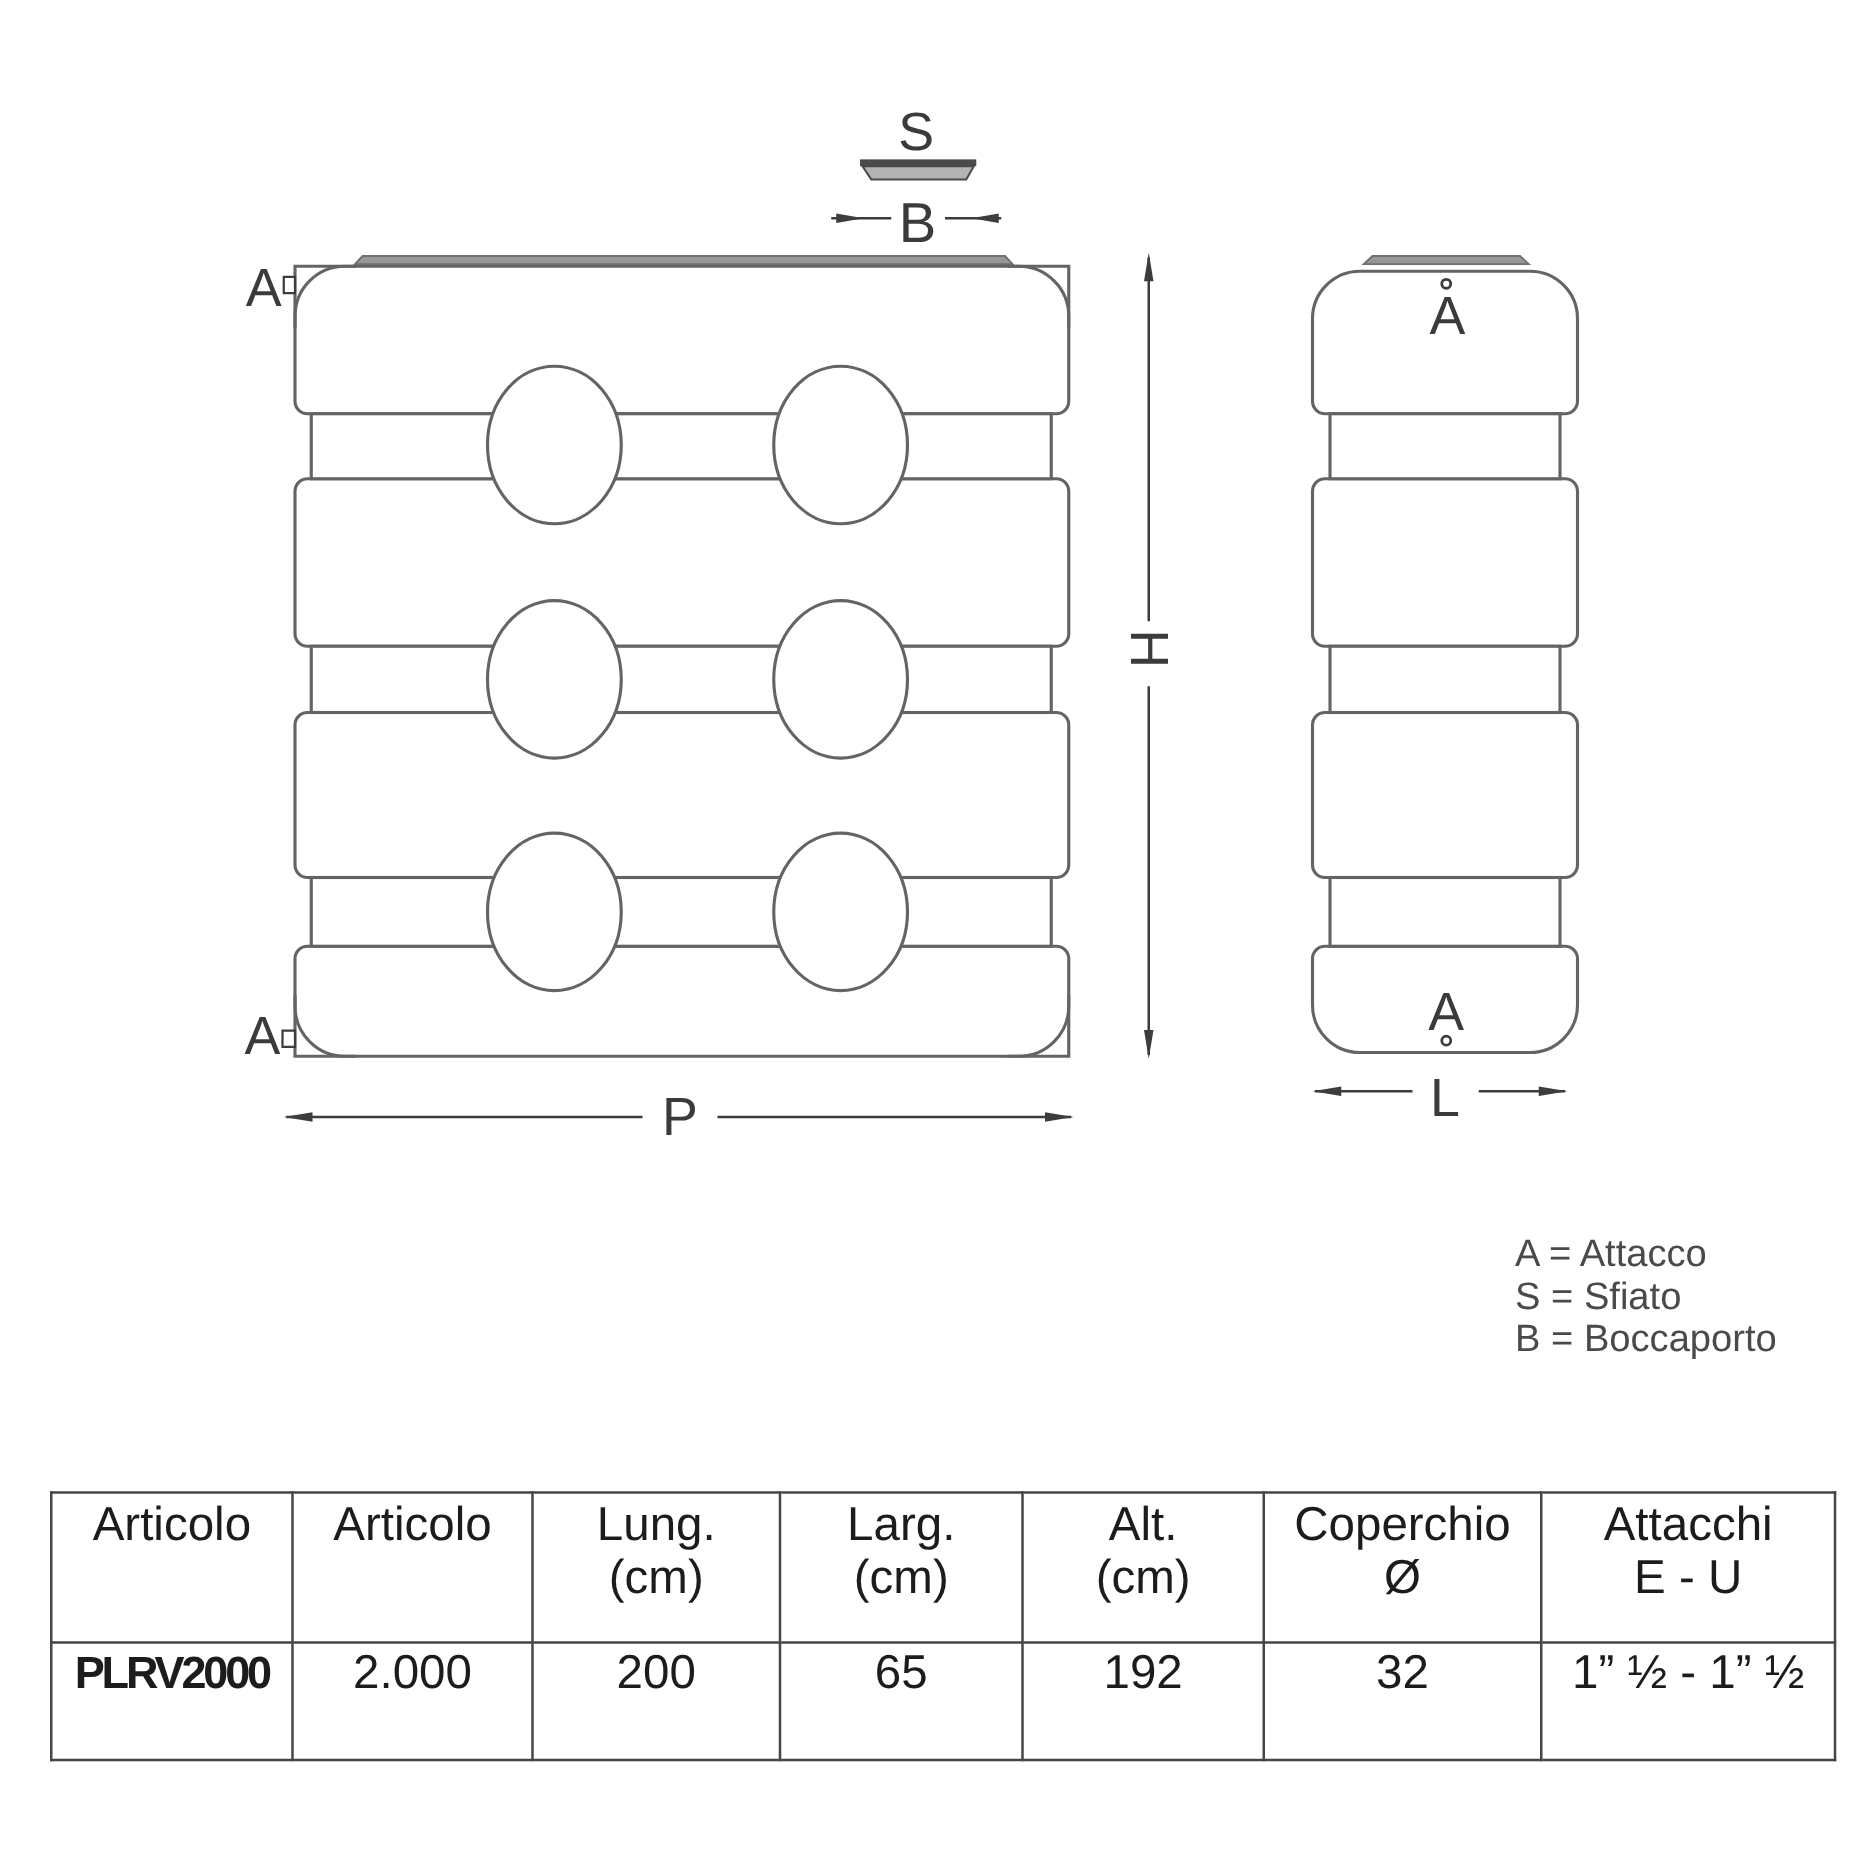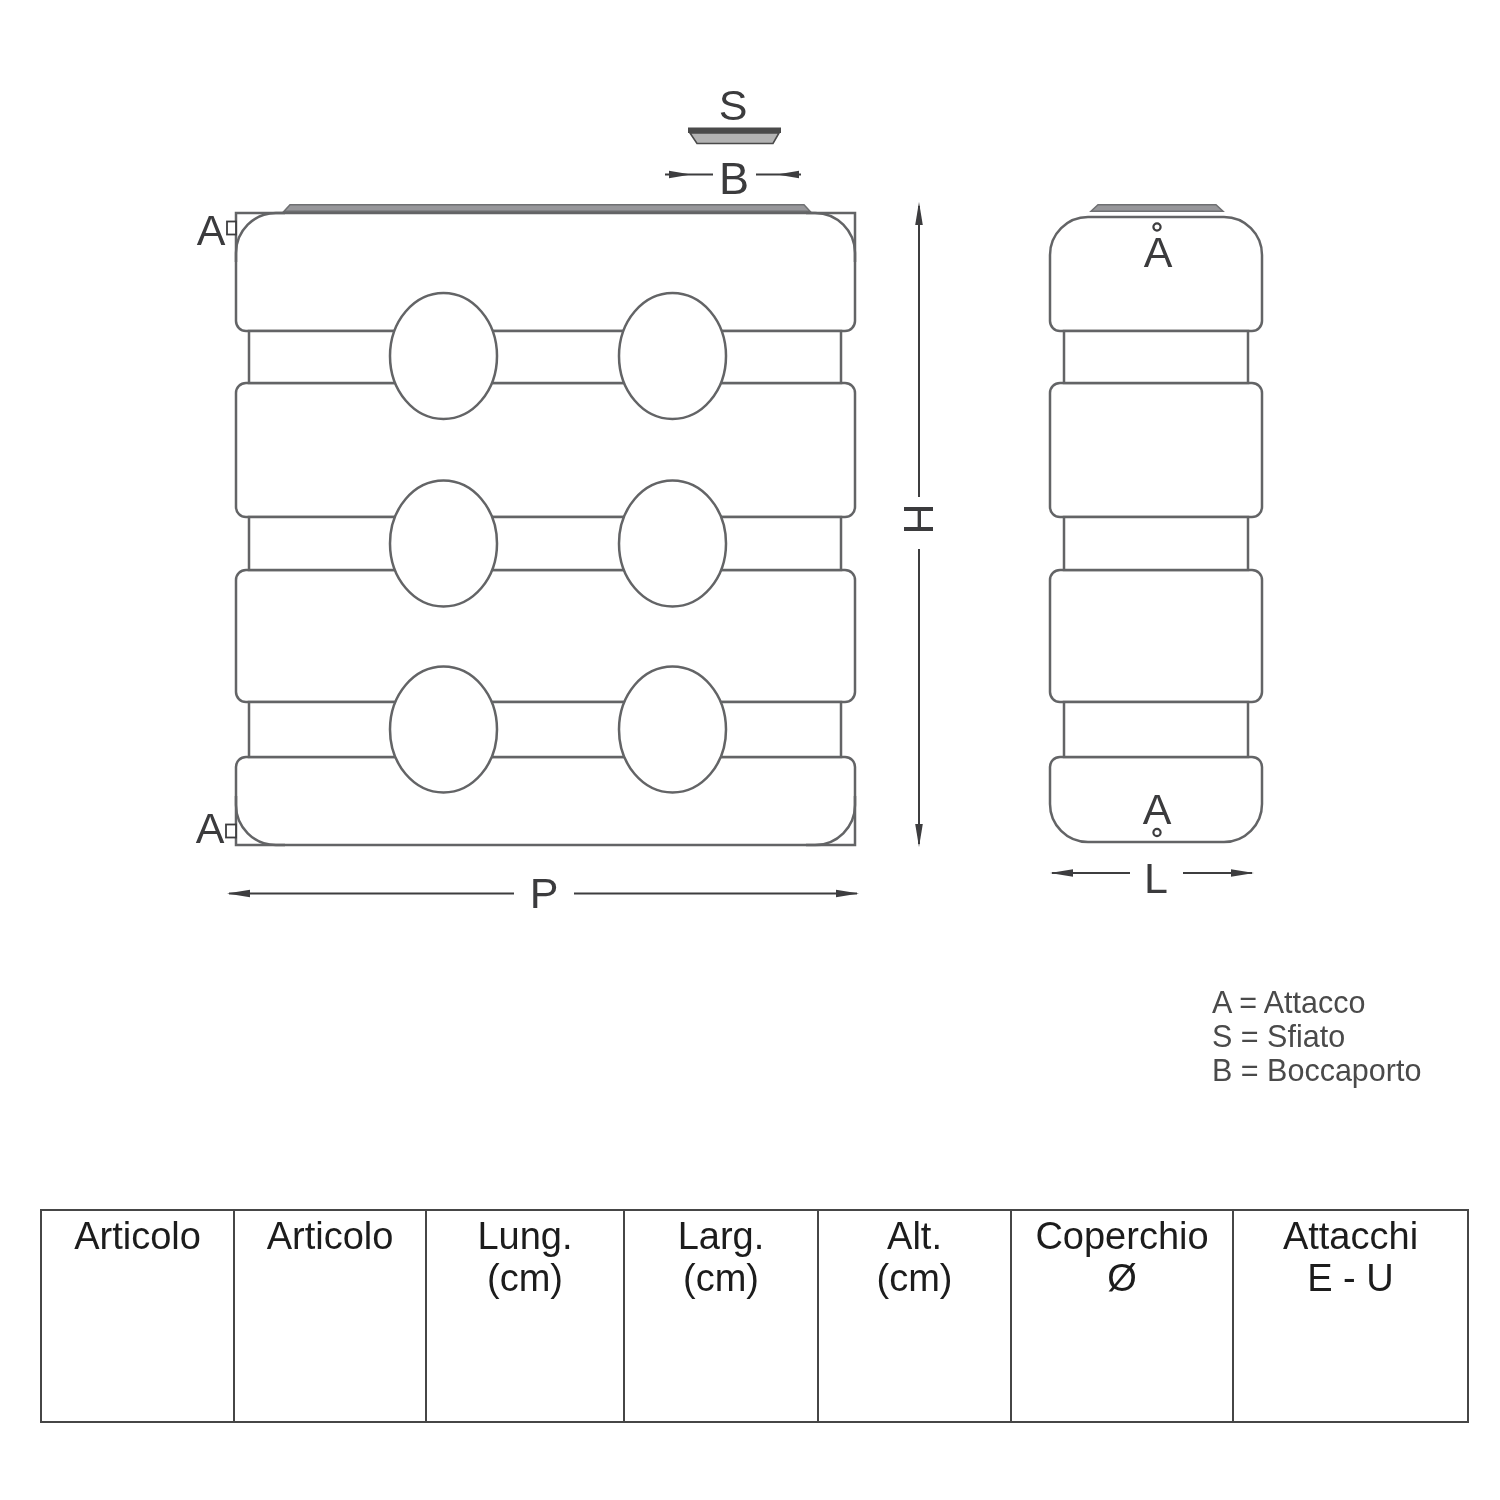--- a/index.html
+++ b/index.html
@@ -1,20 +1,20 @@
 <!DOCTYPE html>
 <html><head>
 <meta charset="utf-8">
 <style>
   html,body{margin:0;padding:0;background:#ffffff;}
   .page{position:relative;width:1500px;height:1500px;background:#ffffff;overflow:hidden;
         font-family:"Liberation Sans", sans-serif;}
   svg text{font-family:"Liberation Sans", sans-serif;}
   table.spec{position:absolute;left:40px;top:1193px;width:1427px;height:214px;
-    border-collapse:collapse;table-layout:fixed;font-size:38px;color:#1c1c1c;margin-top:16px;}
+    border-collapse:collapse;table-layout:fixed;font-size:38px;color:#1c1c1c;}
   table.spec td{border:2px solid #464646;vertical-align:top;text-align:center;padding:0;}
   table.spec td.hc{padding-top:4px;line-height:42px;}
   table.spec td.dc{padding-top:3px;line-height:40px;}
 </style>
 </head>
 <body>
 <div class="page">
 
 <svg width="1500" height="1500" viewBox="0 0 1500 1500" style="position:absolute;left:0;top:0;">
   <g fill="none" stroke="#636466" stroke-width="2.5">
@@ -169,15 +169,31 @@
     <td class="hc">Lung.<br>(cm)</td>
 
     <td class="hc">Larg.<br>(cm)</td>
 
     <td class="hc">Alt.<br>(cm)</td>
 
     <td class="hc">Coperchio<br>Ø</td>
 
     <td class="hc">Attacchi<br>E - U</td>
   </tr>
+  <tr style="height:94px">
+
+    <td class="dc" style="font-weight:bold;font-size:36px;letter-spacing:-2.5px;">PLRV2000</td>
+
+    <td class="dc">2.000</td>
+
+    <td class="dc">200</td>
+
+    <td class="dc">65</td>
+
+    <td class="dc">192</td>
+
+    <td class="dc">32</td>
+
+    <td class="dc">1” ½ - 1” ½</td>
+  </tr>
 </tbody>
     </table>
 </div>
 
 </body></html>

